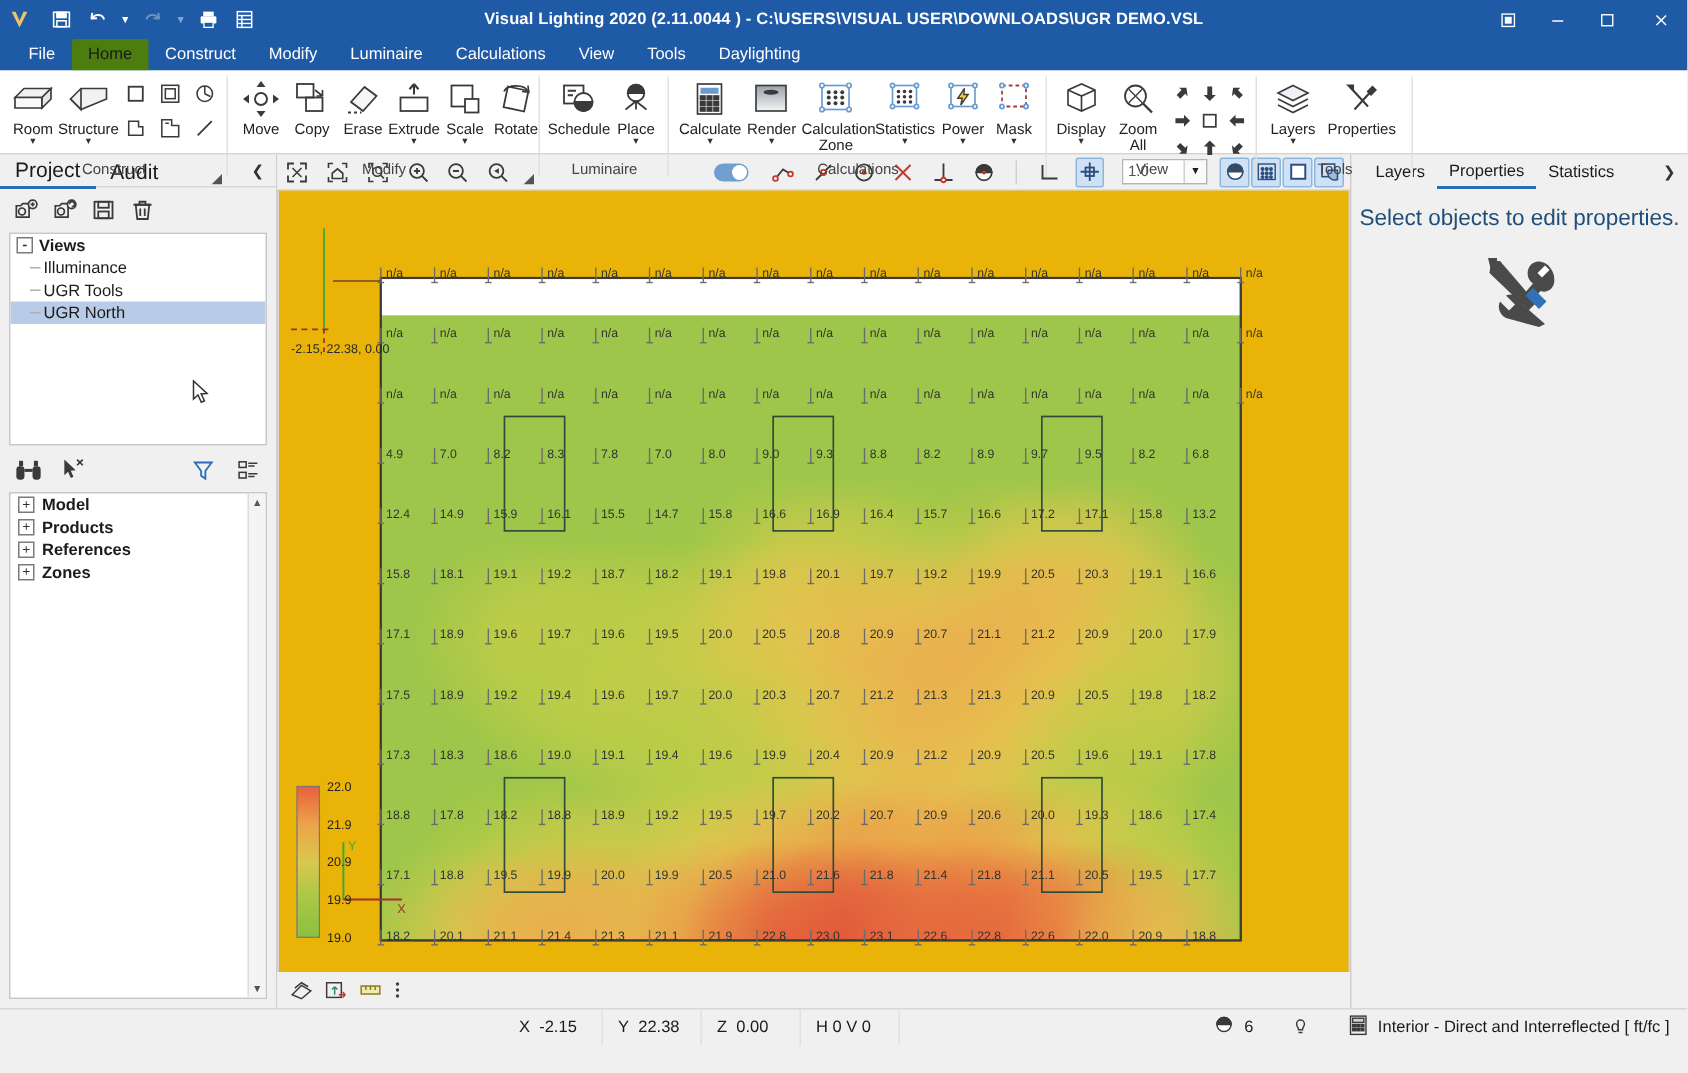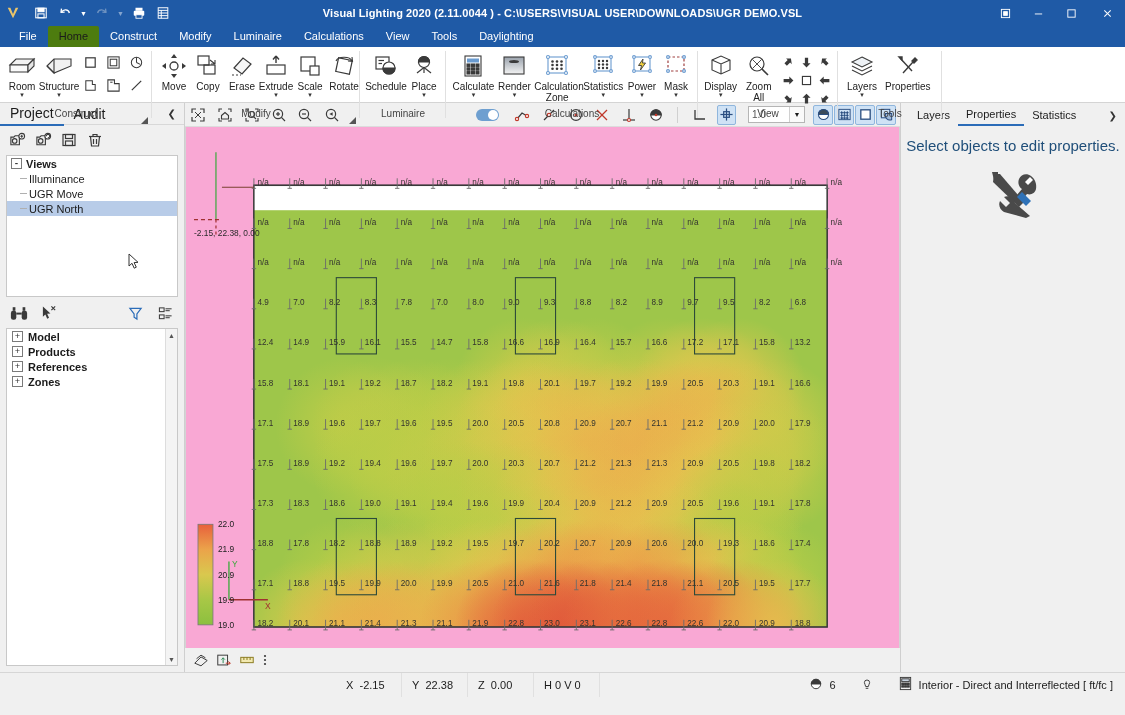--- a/index.html
+++ b/index.html
@@ -99,21 +99,21 @@
   .ctoolbar{height:24px;display:flex;align-items:center;gap:8px;padding:0 4px;background:#f0f0f0;border-bottom:1px solid #dcdcdc;}
   .ctb{width:20px;height:20px;display:flex;align-items:center;justify-content:center;cursor:pointer;border-radius:2px;}
   .ctb.on{background:#cfe2f5;border:1px solid #8fb6dd;}
   .ctb-sep{width:1px;height:16px;background:#d0d0d0;margin:0 4px;}
   .toggle{width:24px;height:12px;border-radius:6px;background:#6e9fd0;position:relative;cursor:pointer;margin:0 6px;}
   .toggle::after{content:"";position:absolute;right:1px;top:1px;width:10px;height:10px;border-radius:50%;background:#fff;}
   .numbox{display:flex;align-items:center;border:1px solid #b5b5b5;background:#fff;height:17px;margin-left:4px;}
   .numbox input{border:0;outline:0;width:40px;height:15px;font-size:10px;padding-left:3px;font-family:"Liberation Sans",sans-serif;color:#555;}
   .numbox .dd{width:15px;height:15px;border-left:1px solid #d0d0d0;display:flex;align-items:center;justify-content:center;font-size:7px;cursor:pointer;background:#fafafa;}
   .ctb-right{margin-left:auto;display:flex;gap:1px;}
-  .canvas{flex:1;background:#f9a8d4;position:relative;overflow:hidden;border:1px solid #d4d4d4;border-top:0;border-bottom:0;}
+  .canvas{flex:1;background:#eab308;position:relative;overflow:hidden;border:1px solid #d4d4d4;border-top:0;border-bottom:0;}
   .cbottom{height:24px;display:flex;align-items:center;gap:3px;padding:0 6px;background:#f0f0f0;}
   .cbtm-btn{width:20px;height:20px;display:flex;align-items:center;justify-content:center;cursor:pointer;border-radius:2px;}
   
   .rightpanel{width:225px;background:#f0f0f0;border-left:1px solid #cfcfcf;display:flex;flex-direction:column;}
   .rp-tabs{display:flex;align-items:center;height:24px;padding-left:8px;}
   .rp-tab{padding:4px 8px;font-size:11px;cursor:pointer;}
   .rp-tab.active{border-bottom:2px solid #2b6cb8;}
   .rp-expand{margin-left:auto;padding:0 8px;font-size:10px;color:#333;cursor:pointer;}
   .rp-msg{text-align:center;font-size:15px;color:#1f4e79;margin-top:10px;}
   .rp-icon{display:flex;justify-content:center;margin-top:14px;}
@@ -662,21 +662,21 @@
 
     <div class="treebox">
       <div class="tnode root">
         <span class="exp">-</span>
         <span>Views</span>
       </div>
       <div class="tchild">
         <span>Illuminance</span>
       </div>
       <div class="tchild">
-        <span>UGR Move</span>
+        <span>UGR Tools</span>
       </div>
       <div class="tchild sel">
         <span>UGR North</span>
       </div>
       <div class="cursor-arrow">
         <svg width="13" height="17" viewBox="0 0 13 17">
             <path d="M1 1 L1 13 L4 10.3 L6.2 15.2 L8.3 14.2 L6.1 9.6 L10 9.3 Z" fill="#fff" stroke="#333" stroke-width="1"></path>
           </svg>
       </div>
     </div>

